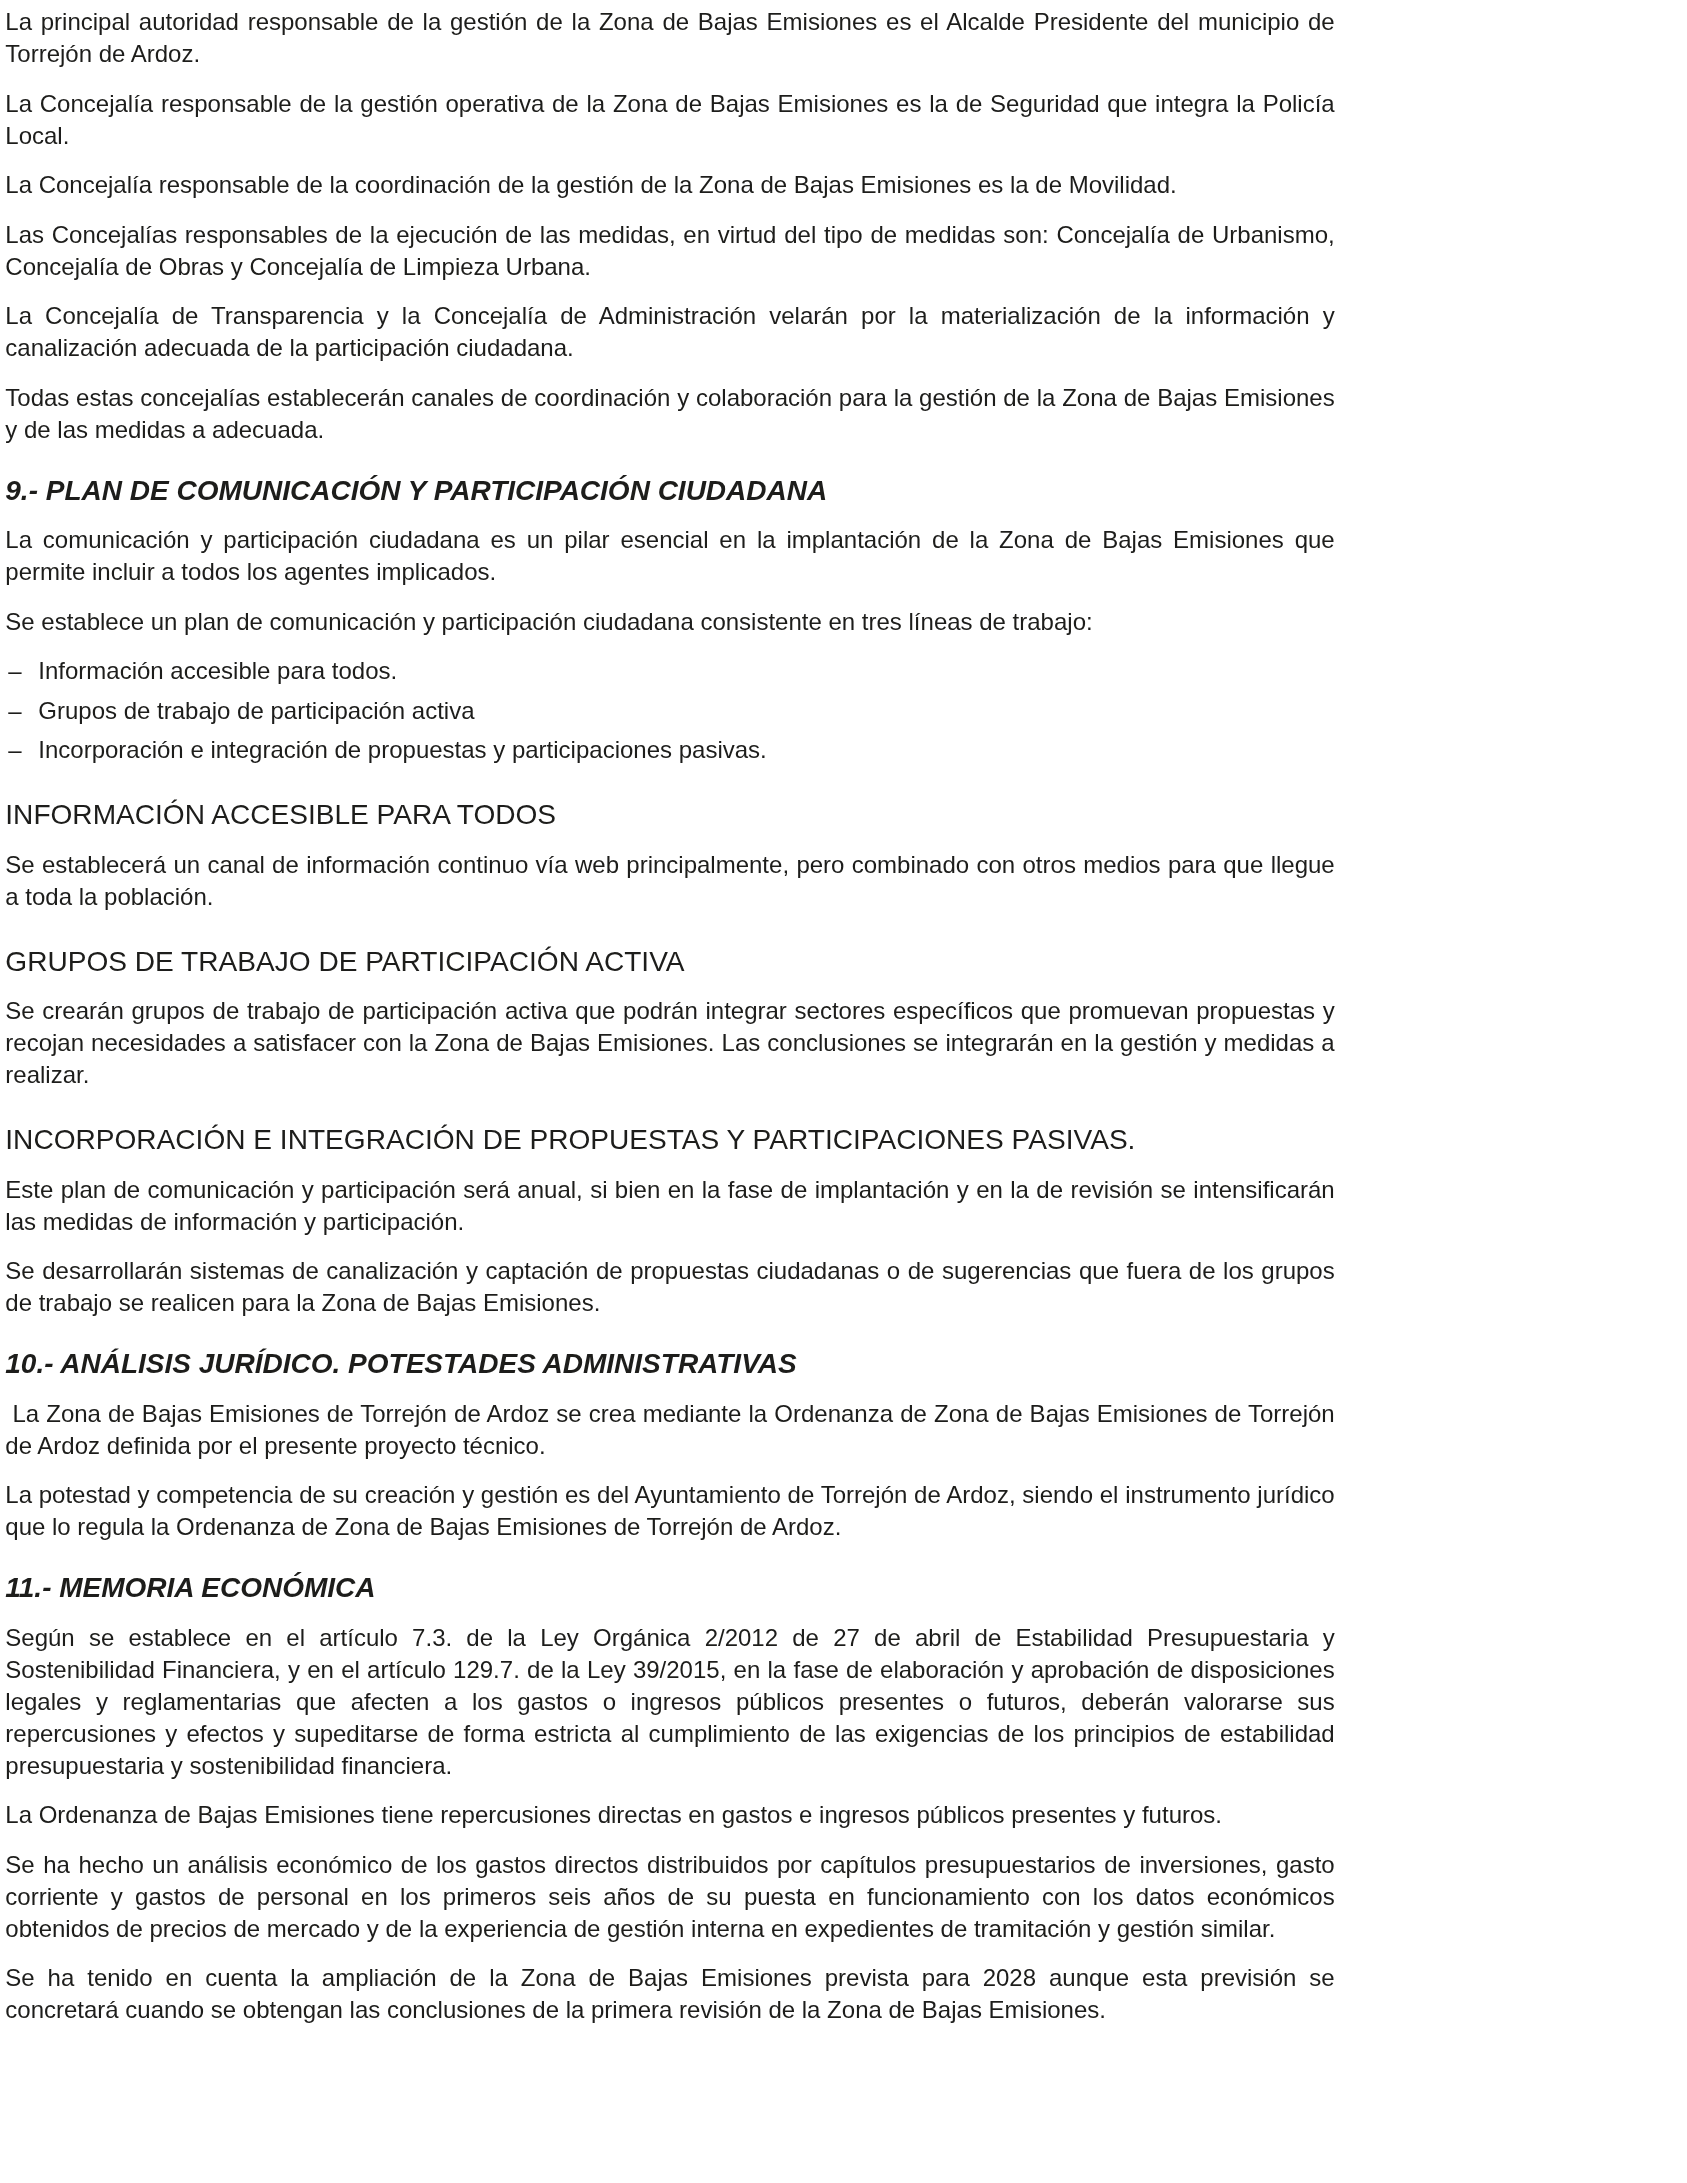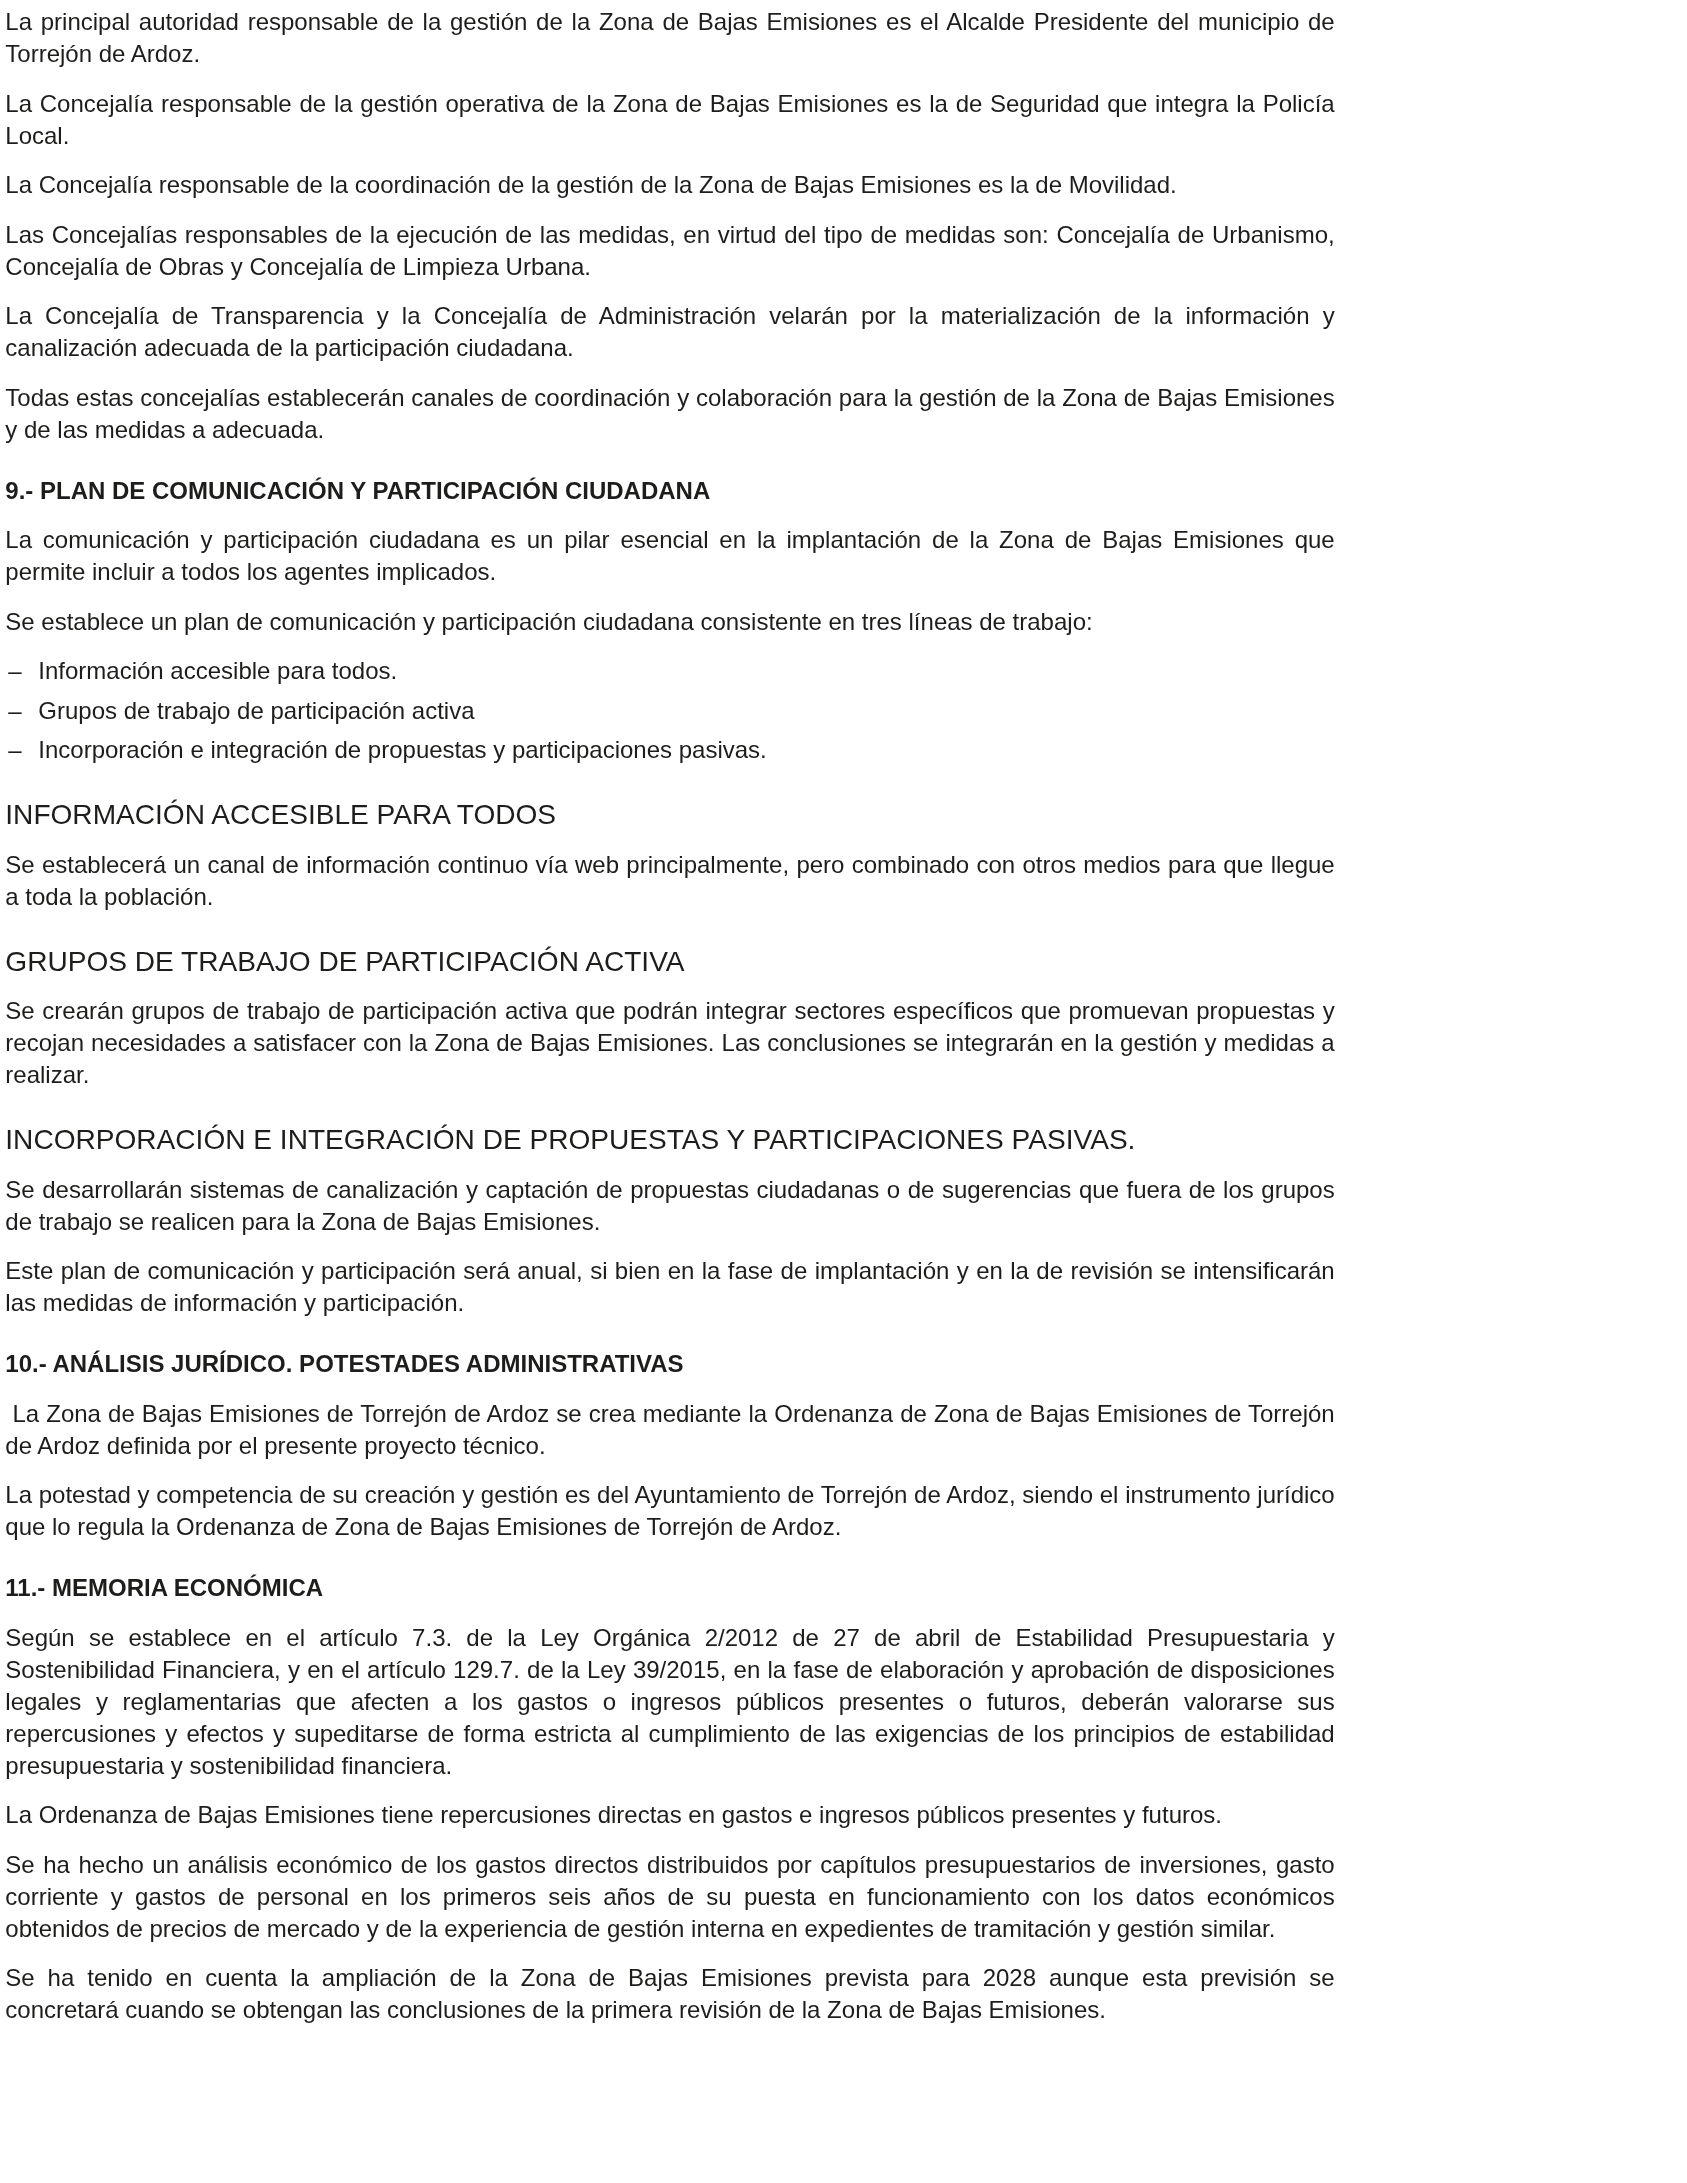--- a/index.html
+++ b/index.html
@@ -18,25 +18,26 @@
     width: 1340px;
     padding: 6px 5.3px 46px 5.3px;
     font-size: 24px;
     line-height: 32px;
   }
   .para {
     margin: 0 0 17.5px 0;
     text-align: justify;
   }
   .heading {
-    font-size: 24px;
+    font-size: 28px;
     line-height: 32px;
     font-weight: bold;
     margin: 29px 0 17.5px 0;
     text-align: left;
+    font-style: italic;
   }
   .subheading {
     font-weight: normal;
     margin: 33px 0 17.5px 0;
     text-align: left;
   }
   .bullet {
     display: flex;
     align-items: flex-start;
     margin: 0 0 7.6px 0;
@@ -81,22 +82,22 @@
     <span class="bullet-text">Incorporación e integración de propuestas y participaciones pasivas.</span>
   </div>
 
   <h3 class="subheading">INFORMACIÓN ACCESIBLE PARA TODOS</h3>
   <p class="para">Se establecerá un canal de información continuo vía web principalmente, pero combinado con otros medios para que llegue a toda la población.</p>
 
   <h3 class="subheading">GRUPOS DE TRABAJO DE PARTICIPACIÓN ACTIVA</h3>
   <p class="para">Se crearán grupos de trabajo de participación activa que podrán integrar sectores específicos que promuevan propuestas y recojan necesidades a satisfacer con la Zona de Bajas Emisiones. Las conclusiones se integrarán en la gestión y medidas a realizar.</p>
 
   <h3 class="subheading">INCORPORACIÓN E INTEGRACIÓN DE PROPUESTAS Y PARTICIPACIONES PASIVAS.</h3>
+  <p class="para">Este plan de comunicación y participación será anual, si bien en la fase de implantación y en la de revisión se intensificarán las medidas de información y participación.</p>
   <p class="para">Se desarrollarán sistemas de canalización y captación de propuestas ciudadanas o de sugerencias que fuera de los grupos de trabajo se realicen para la Zona de Bajas Emisiones.</p>
-  <p class="para">Este plan de comunicación y participación será anual, si bien en la fase de implantación y en la de revisión se intensificarán las medidas de información y participación.</p>
 
   <h2 class="heading">10.- ANÁLISIS JURÍDICO. POTESTADES ADMINISTRATIVAS</h2>
   <p class="para">&nbsp;La Zona de Bajas Emisiones de Torrejón de Ardoz se crea mediante la Ordenanza de Zona de Bajas Emisiones de Torrejón de Ardoz definida por el presente proyecto técnico.</p>
   <p class="para">La potestad y competencia de su creación y gestión es del Ayuntamiento de Torrejón de Ardoz, siendo el instrumento jurídico que lo regula la Ordenanza de Zona de Bajas Emisiones de Torrejón de Ardoz.</p>
 
   <h2 class="heading">11.- MEMORIA ECONÓMICA</h2>
   <p class="para">Según se establece en el artículo 7.3. de la Ley Orgánica 2/2012 de 27 de abril de Estabilidad Presupuestaria y Sostenibilidad Financiera, y en el artículo 129.7. de la Ley 39/2015, en la fase de elaboración y aprobación de disposiciones legales y reglamentarias que afecten a los gastos o ingresos públicos presentes o futuros, deberán valorarse sus repercusiones y efectos y supeditarse de forma estricta al cumplimiento de las exigencias de los principios de estabilidad presupuestaria y sostenibilidad financiera.</p>
   <p class="para">La Ordenanza de Bajas Emisiones tiene repercusiones directas en gastos e ingresos públicos presentes y futuros.</p>
   <p class="para">Se ha hecho un análisis económico de los gastos directos distribuidos por capítulos presupuestarios de inversiones, gasto corriente y gastos de personal en los primeros seis años de su puesta en funcionamiento con los datos económicos obtenidos de precios de mercado y de la experiencia de gestión interna en expedientes de tramitación y gestión similar.</p>
   <p class="para">Se ha tenido en cuenta la ampliación de la Zona de Bajas Emisiones prevista para 2028 aunque esta previsión se concretará cuando se obtengan las conclusiones de la primera revisión de la Zona de Bajas Emisiones.</p>

